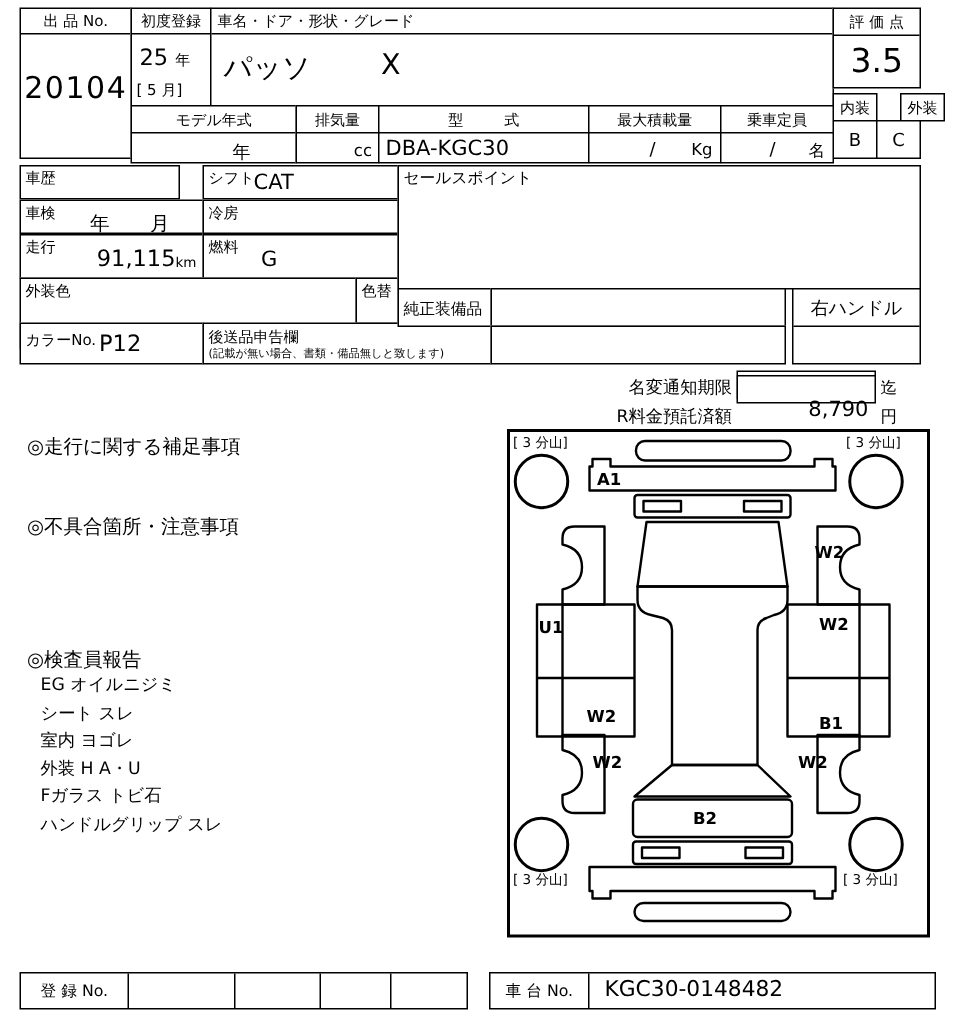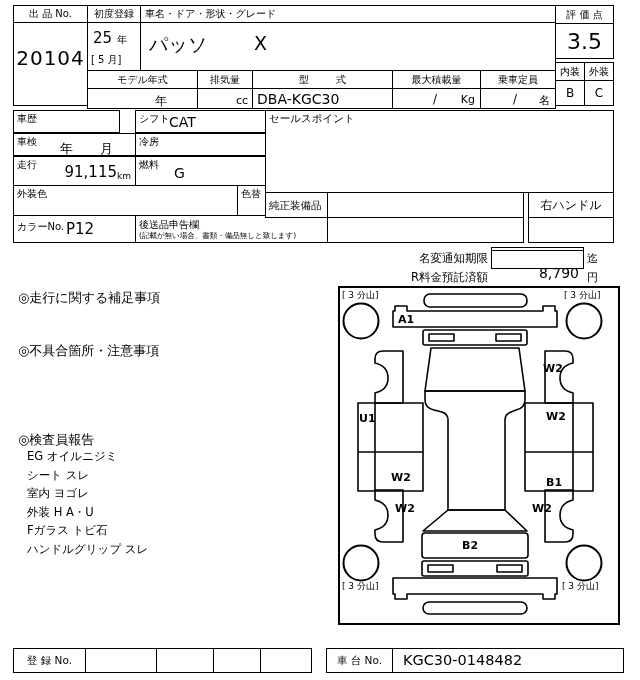--- a/index.html
+++ b/index.html
@@ -36,21 +36,21 @@
     <div class="abs nowrap" style="left:8px;top:26px;font-size:19px;">パッソ</div>
     <div class="abs nowrap" style="left:113px;top:26px;font-size:19px;">X</div>
   </div>
 
   <div class="cell" style="left:555px;top:5px;width:59px;height:54px;">
     <div class="abs hdr" style="left:0;top:0;width:100%;height:18px;border-bottom:1px solid #000;">評 価 点</div>
     <div class="abs ctr" style="left:0;top:18px;width:100%;height:34px;font-size:22px;">3.5</div>
   </div>
 
   <div class="cell hdr" style="left:555px;top:62px;width:30px;height:19px;">内装</div>
-  <div class="cell hdr" style="left:584px;top:62px;width:30px;height:19px;">外装</div>
+  <div class="cell hdr" style="left:600px;top:62px;width:30px;height:19px;">外装</div>
   <div class="cell ctr" style="left:555px;top:80px;width:30px;height:26px;font-size:12px;">B</div>
   <div class="cell ctr" style="left:584px;top:80px;width:30px;height:26px;font-size:12px;">C</div>
 
   <div class="cell hdr" style="left:87px;top:70px;width:111px;height:19px;">モデル年式</div>
   <div class="cell hdr" style="left:197px;top:70px;width:56px;height:19px;">排気量</div>
   <div class="cell hdr" style="left:252px;top:70px;width:141px;height:19px;letter-spacing:12px;padding-left:12px;">型 式</div>
   <div class="cell hdr" style="left:392px;top:70px;width:89px;height:19px;">最大積載量</div>
   <div class="cell hdr" style="left:480px;top:70px;width:76px;height:19px;">乗車定員</div>
 
   <div class="cell" style="left:87px;top:88px;width:111px;height:21px;">

